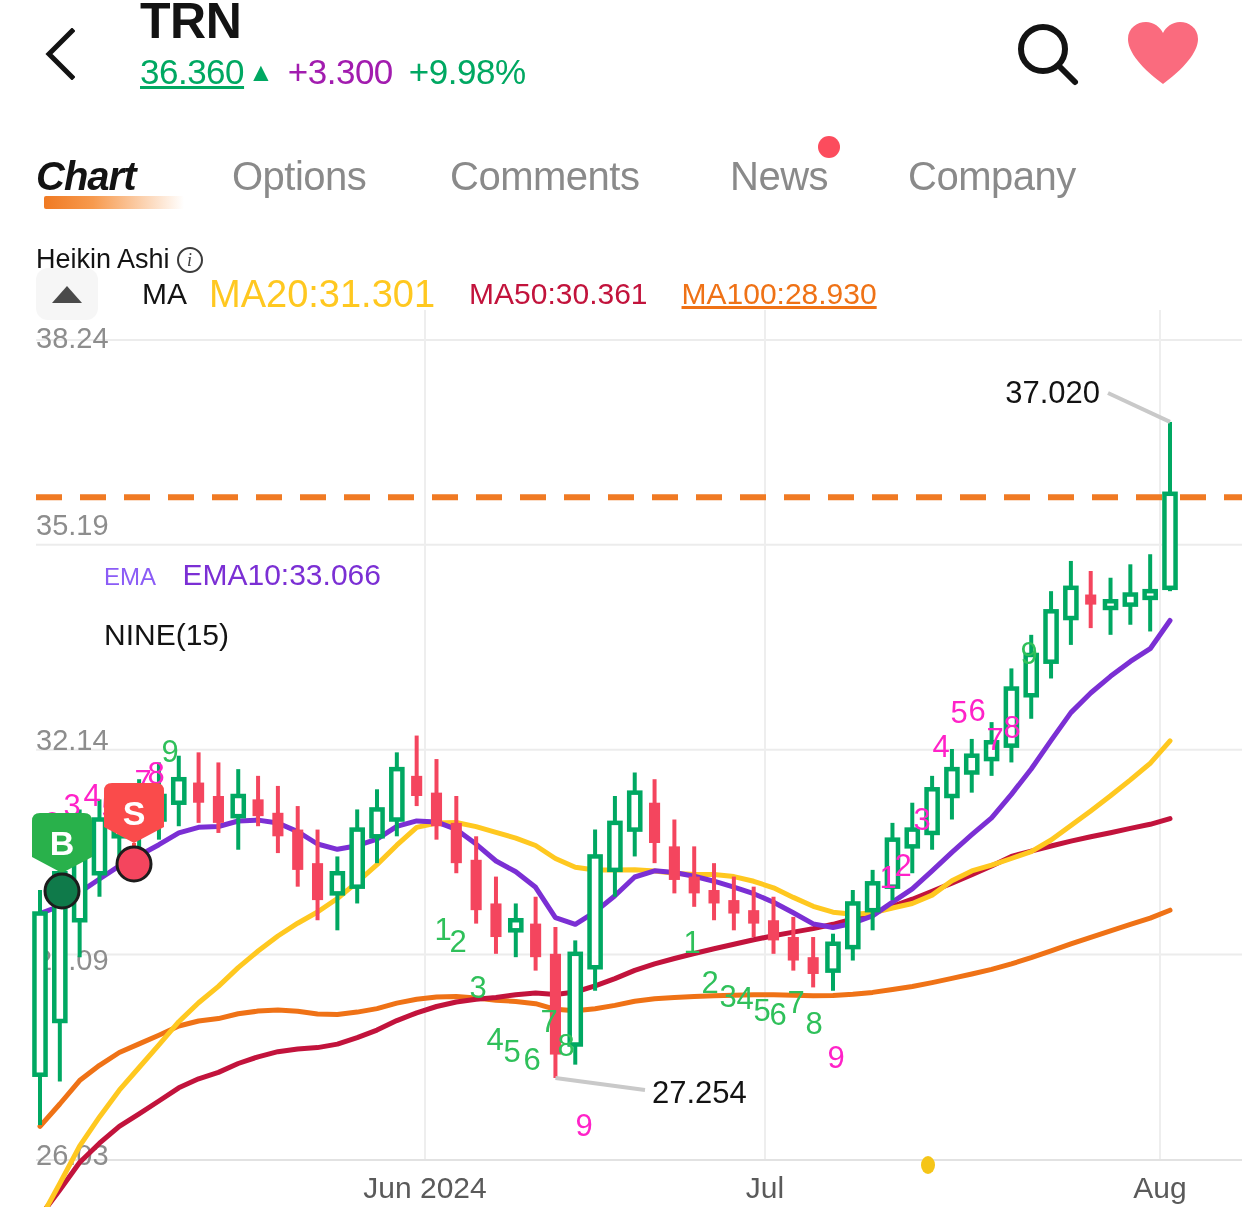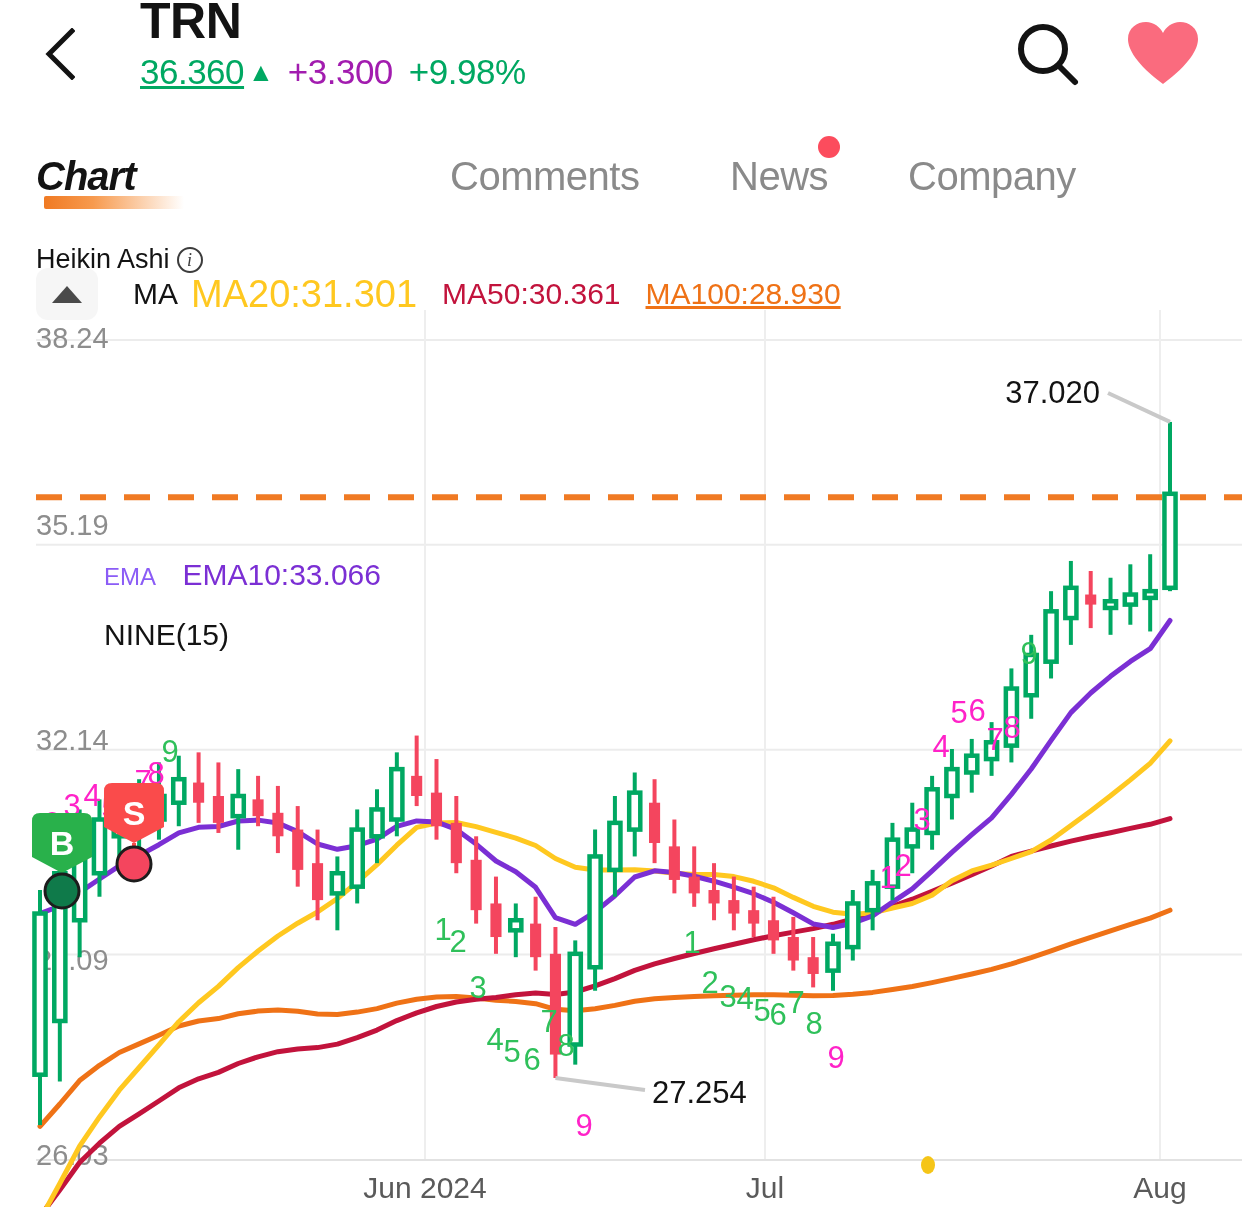--- a/index.html
+++ b/index.html
@@ -57,21 +57,21 @@
     position:absolute; left:36px; top:16px; font-size:27px; color:#131313;
     display:flex; align-items:center; gap:7px; white-space:nowrap;
   }
   .info-ico {
     display:inline-flex; align-items:center; justify-content:center;
     width:26px; height:26px; border:2px solid #3c3c3c; border-radius:50%;
     font-size:18px; font-style:italic; font-family:"Liberation Serif",serif;
     color:#3c3c3c; line-height:1;
   }
   .legend-row-ma {
-    position:absolute; left:36px; top:40px; display:flex; align-items:center; gap:7px;
+    position:absolute; left:36px; top:40px; display:flex; align-items:center; gap:16px;
     white-space:nowrap;
   }
   .collapse-btn {
     width:62px; height:52px; background:#f6f6f6; border-radius:12px;
     display:flex; align-items:center; justify-content:center; cursor:pointer;
   }
   .tri-up { width:0;height:0; border-left:15px solid transparent; border-right:15px solid transparent;
             border-bottom:17px solid #4a4a4a; }
   .lbl-ma { font-size:30px; color:#131313; margin-left:28px; }
   .ma20 { font-size:38px; color:#ffc820; margin-left:6px; }
@@ -132,20 +132,23 @@
       <svg width="70" height="66" viewBox="0 0 70 66">
         <path d="M35 62 C 8 42, 0 27, 0 17 C 0 6, 9 0, 18 0 C 26 0, 32 5, 35 11 C 38 5, 44 0, 52 0 C 61 0, 70 6, 70 17 C 70 27, 62 42, 35 62 Z" fill="#fa6b7e"></path>
       </svg>
     </div>
   </div>
 
   <div class="tabs">
     <div class="tab active" style="left:36px;">
       <span>Chart</span>
       <span class="tab-underline"></span>
+    </div>
+    <div class="tab" style="left:232px;">
+      <span>Options</span>
     </div>
     <div class="tab" style="left:450px;">
       <span>Comments</span>
     </div>
     <div class="tab" style="left:730px;">
       <span>News</span>
       <span class="tab-dot"></span>
     </div>
     <div class="tab" style="left:908px;">
       <span>Company</span>

